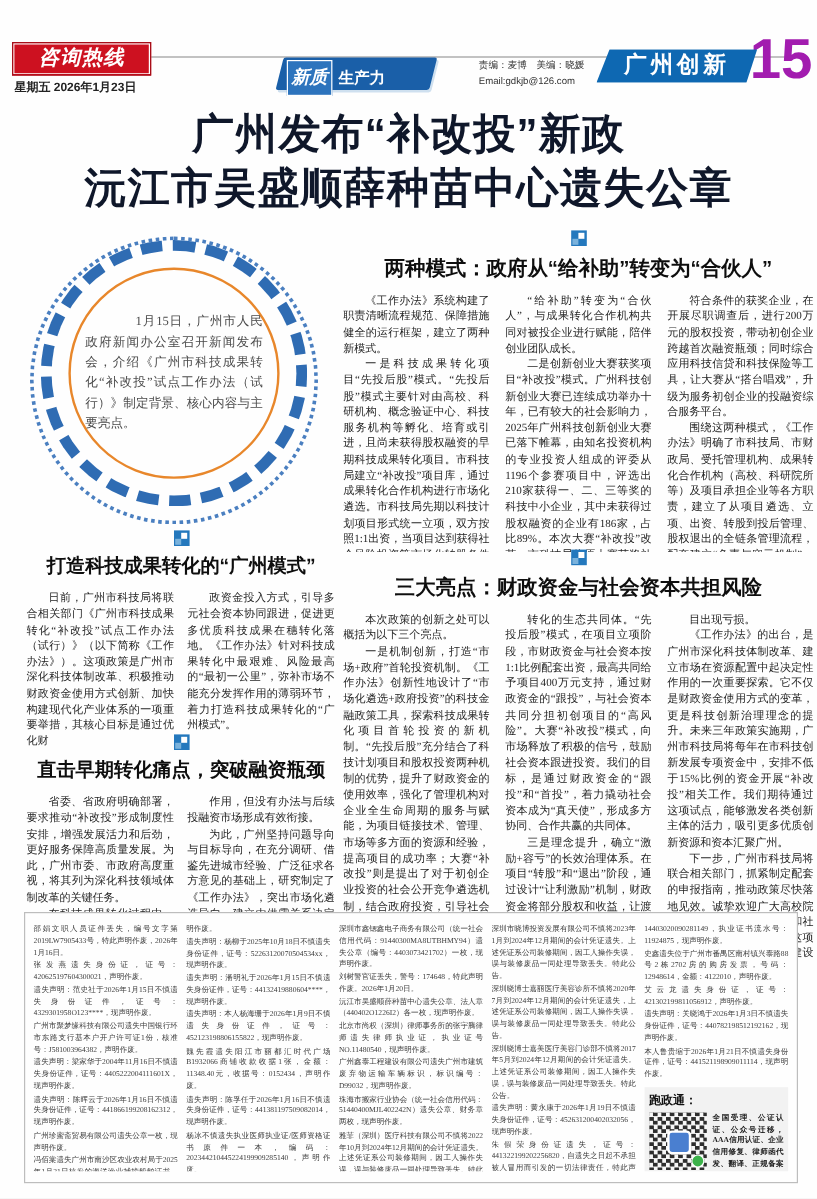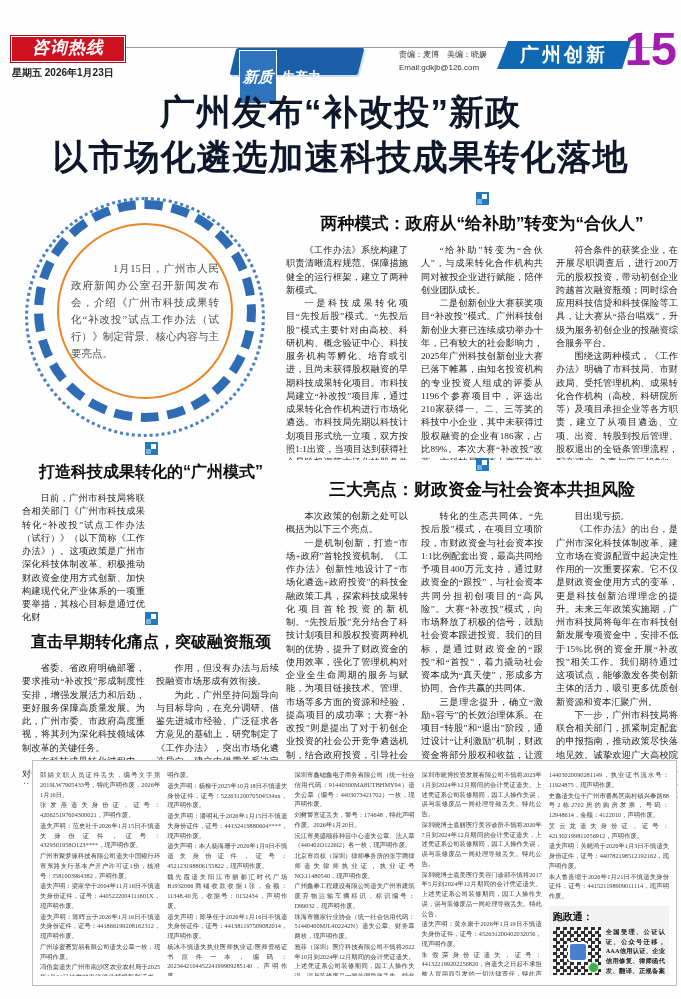--- a/index.html
+++ b/index.html
@@ -11,21 +11,21 @@
         color:#fff;font-family:"Liberation Serif",serif;font-style:italic;font-weight:bold;
         font-size:17px;line-height:24px;text-align:center;letter-spacing:1px;}
   .dateline{position:absolute;left:12px;top:66px;font-family:"Liberation Sans",sans-serif;
         font-size:10px;font-weight:bold;color:#222;}
   .head-rule{position:absolute;left:126px;right:8px;top:47px;height:1px;background:#9a9a9a;}
   .badge{position:absolute;left:233px;top:48px;width:128px;height:27px;background:#1a5fa8;
         transform:skewX(-14deg);border-radius:2px;box-shadow:2px 2px 0 #cfe0ef;}
   .badge-inner{position:absolute;left:239px;top:50px;display:flex;align-items:center;gap:5px;}
   .badge-seal{display:inline-block;border:1px solid #fff;background:#2d74bd;color:#fff;
         font-family:"Liberation Serif",serif;font-style:italic;font-weight:bold;font-size:15px;
-        line-height:20px;padding:16px 3px;}
+        line-height:20px;padding:4px 3px;}
   .badge-text{color:#fff;font-family:"Liberation Sans",sans-serif;font-weight:bold;font-size:13px;}
   .editors{position:absolute;left:399px;top:49px;font-family:"Liberation Sans",sans-serif;
         font-size:8px;line-height:1.6;color:#333;}
   .pgnum{position:absolute;right:4px;top:25px;font-family:"Liberation Sans",sans-serif;
         font-weight:bold;font-size:47px;color:#a21caf;line-height:1;}
   .banner{position:absolute;left:497px;top:41px;width:134px;height:28px;background:#0e68b2;
         clip-path:polygon(11px 0,100% 0,calc(100% - 9px) 100%,0 100%);
         color:#fff;font-family:"Liberation Sans",sans-serif;font-weight:bold;font-size:19px;
         letter-spacing:3px;text-align:center;line-height:28px;}
   
@@ -49,21 +49,21 @@
   .marker::after{content:"";position:absolute;right:2px;top:2px;width:5px;height:5px;background:#fff;}
   .marker::before{content:"";position:absolute;left:1px;bottom:1px;width:5px;height:5px;background:#7ab2dc;}
   .sec-title{font-family:"Liberation Sans",sans-serif;font-weight:900;color:#0e0e0e;white-space:nowrap;}
   .t16{font-size:16px;} .t17{font-size:17px;}
   .cols{display:flex;}
   .col{text-align:justify;overflow:hidden;}
   .col p{margin:0;text-indent:2em;font-size:9.2px;line-height:1.44;color:#242424;}
   .left2 .col{width:123px;} .left2{gap:11px;}
   .right3 .col{width:122px;} .right3{gap:13px;align-items:flex-end;}
   
-  .classifieds{position:absolute;left:32px;top:760px;width:645px;height:226px;
+  .classifieds{position:absolute;left:20px;top:760px;width:645px;height:226px;
         border:1px solid #bdbdbd;box-sizing:border-box;padding:9px 7px;display:flex;gap:7px;
         background:#fefefe;}
   .ccol{flex:1 1 0;overflow:hidden;display:flex;flex-direction:column;}
   .ccol p{margin:0 0 1px 0;font-size:6.3px;line-height:1.55;color:#3a3a3a;text-align:justify;}
   .ad{margin-top:4px;background:#f2f2f2;padding:4px 4px 5px 4px;}
   .ad-title{font-family:"Liberation Sans",sans-serif;font-weight:900;font-size:10px;color:#111;margin-bottom:3px;}
   .ad-row{display:flex;gap:5px;align-items:flex-start;}
   .qr{width:48px;height:48px;flex:0 0 48px;background:#fff;position:relative;
       background-image:repeating-conic-gradient(#2e2e2e 0% 25%,#f7f7f7 0% 50%);
       background-size:7px 7px;}
@@ -88,40 +88,44 @@
   </div>
   <div class="editors">
     <div>责编：麦博　美编：晓媛</div>
     <div>Email:gdkjb@126.com</div>
   </div>
   <div class="pgnum">15</div>
   <div class="banner">广州创新</div>
 
   <div class="headline">
     <div class="l1">广州发布“补改投”新政</div>
-    <div class="l2">以市场化遴选加速科技成果转化落地</div>
+    <div class="l2">沅江市吴盛顺薛种苗中心遗失公章</div>
   </div>
 
   <div class="stamp">
     <div class="stamp-mid">
       <div class="stamp-orange">
         <div class="stamp-text">1月15日，广州市人民政府新闻办公室召开新闻发布会，介绍《广州市科技成果转化“补改投”试点工作办法（试行）》制定背景、核心内容与主要亮点。</div>
       </div>
     </div>
   </div>
 
   <div class="sec" style="left:22px;top:442px;width:258px;">
     <div class="sec-head">
       <span class="marker"></span>
       <span class="sec-title t16">打造科技成果转化的“广州模式”</span>
     </div>
     <div class="cols left2">
       <div class="col" style="height:142px;">
 
       <p>日前，广州市科技局将联合相关部门《广州市科技成果转化“补改投”试点工作办法（试行）》（以下简称《工作办法》）。这项政策是广州市深化科技体制改革、积极推动财政资金使用方式创新、加快构建现代化产业体系的一项重要举措，其核心目标是通过优化财</p>
+        </div>
+      <div class="col" style="height:142px;">
+
+      <p>政资金投入方式，引导多元社会资本协同跟进，促进更多优质科技成果在穗转化落地。《工作办法》针对科技成果转化中最艰难、风险最高的“最初一公里”，弥补市场不能充分发挥作用的薄弱环节，着力打造科技成果转化的“广州模式”。</p>
         </div>
     </div>
   </div>
 
   <div class="sec" style="left:22px;top:612px;width:258px;">
     <div class="sec-head">
       <span class="marker"></span>
       <span class="sec-title t16">直击早期转化痛点，突破融资瓶颈</span>
     </div>
     <div class="cols left2">

